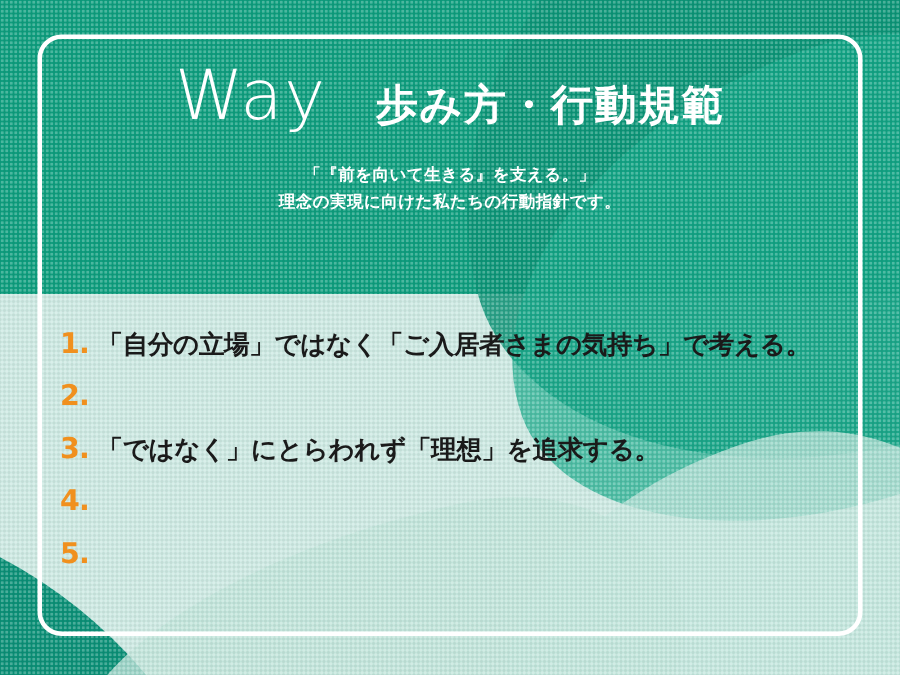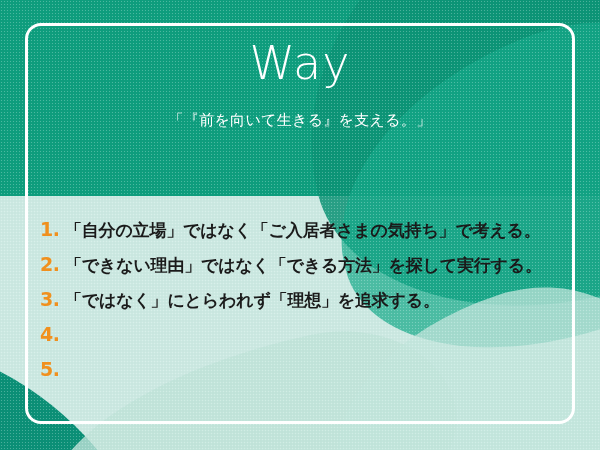--- a/index.html
+++ b/index.html
@@ -156,22 +156,22 @@
     font-size: 28px;
     line-height: 1;
     font-weight: 700;
     color: #ffffff;
     letter-spacing: 1px;
   }
 
   .subtitle {
     margin-top: 22px;
     color: #ffffff;
-    font-size: 15px;
-    font-weight: 400;
+    font-size: 11px;
+    font-weight: 700;
     line-height: 1.65;
     letter-spacing: .3px;
   }
   .subtitle-line { display: block; }
 
   .list {
     position: absolute;
     left: 40px;
     top: 218px;
     width: 530px;
@@ -213,36 +213,37 @@
 
   <div class="texture"></div>
 
   <div class="frame"></div>
 
   <div class="content">
 
     <div class="header">
       <div class="title-row">
         <span class="title-en">Way</span>
+        <span class="title-ja">歩み方・行動規範</span>
       </div>
       <div class="subtitle">
         <span class="subtitle-line">「『前を向いて生きる』を支える。」</span>
+        <span class="subtitle-line">理念の実現に向けた私たちの行動指針です。</span>
       </div>
     </div>
 
     <div class="list">
 
       <div class="list-item">
         <span class="list-num">1.</span>
         <span class="list-text">「自分の立場」ではなく「ご入居者さまの気持ち」で考える。</span>
       </div>
 
       <div class="list-item">
         <span class="list-num">2.</span>
-        <span class="list-text">「できない理由」ではなく「できる方法」を探して実行する。</span>
       </div>
 
       <div class="list-item">
         <span class="list-num">3.</span>
         <span class="list-text">「ではなく」にとらわれず「理想」を追求する。</span>
       </div>
 
       <div class="list-item">
         <span class="list-num">4.</span>
       </div>

